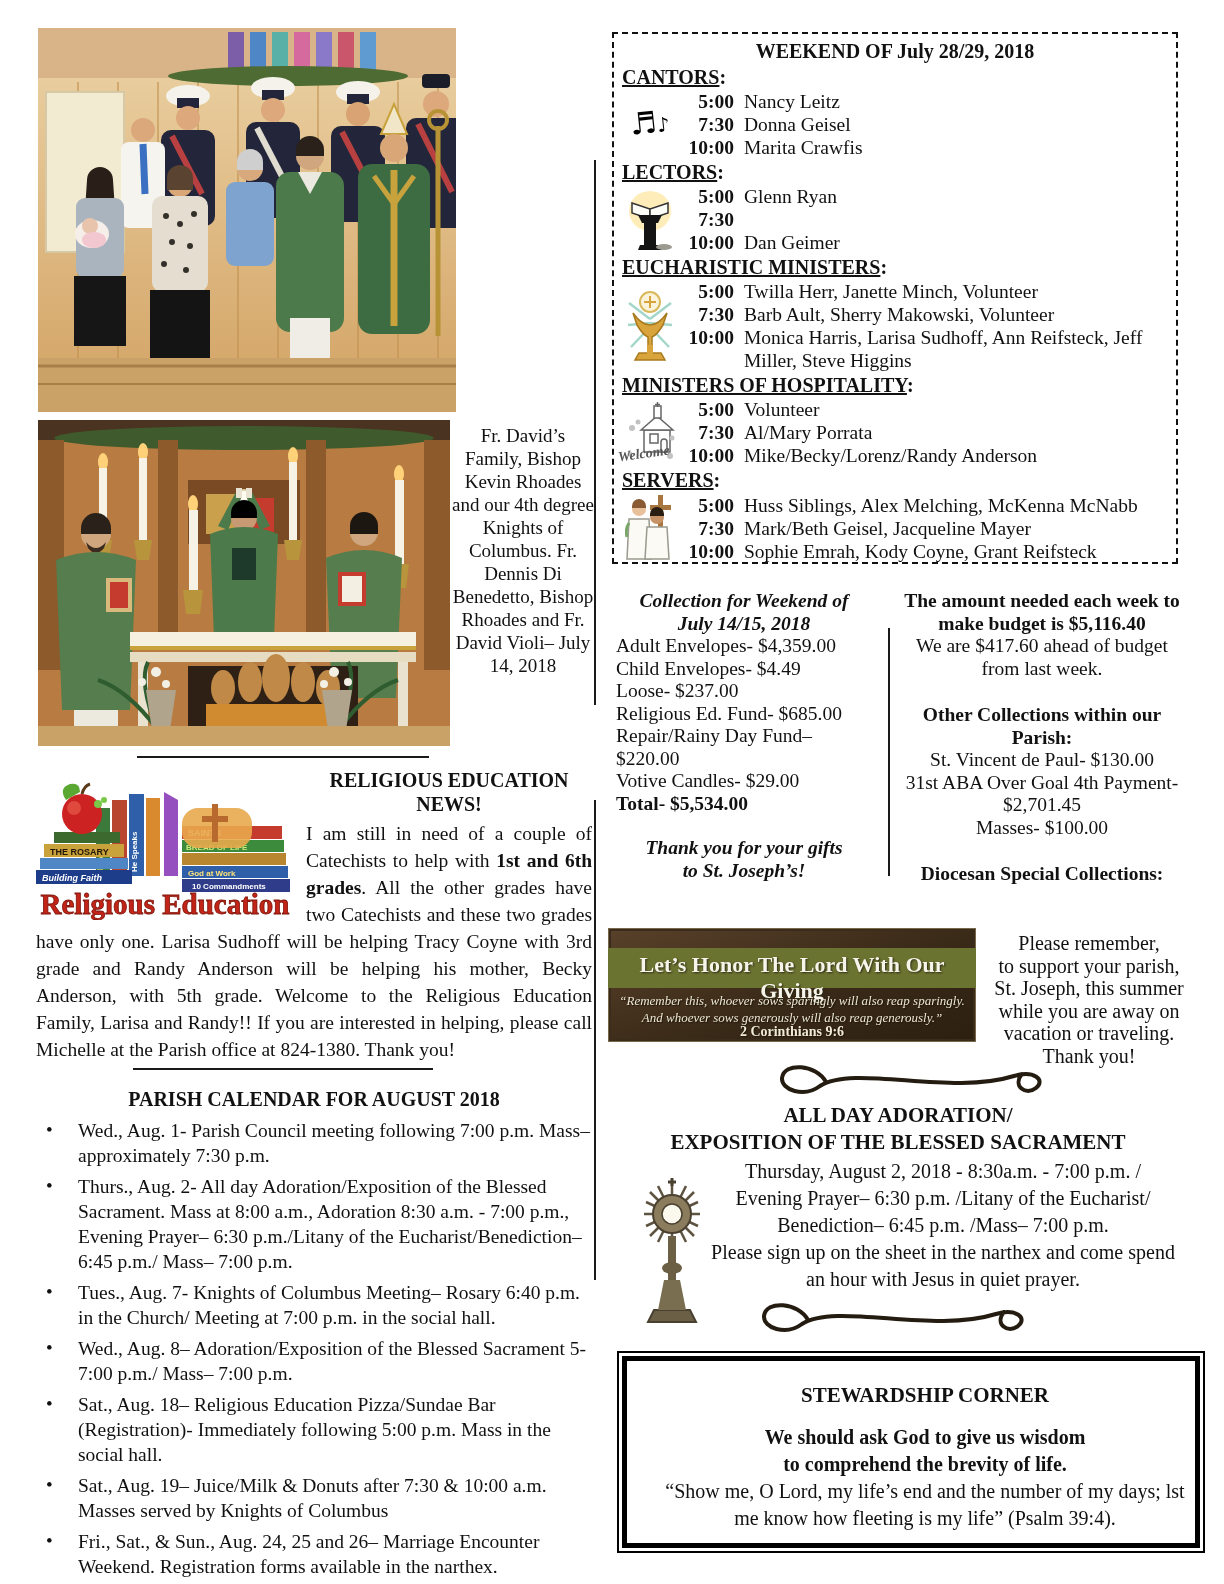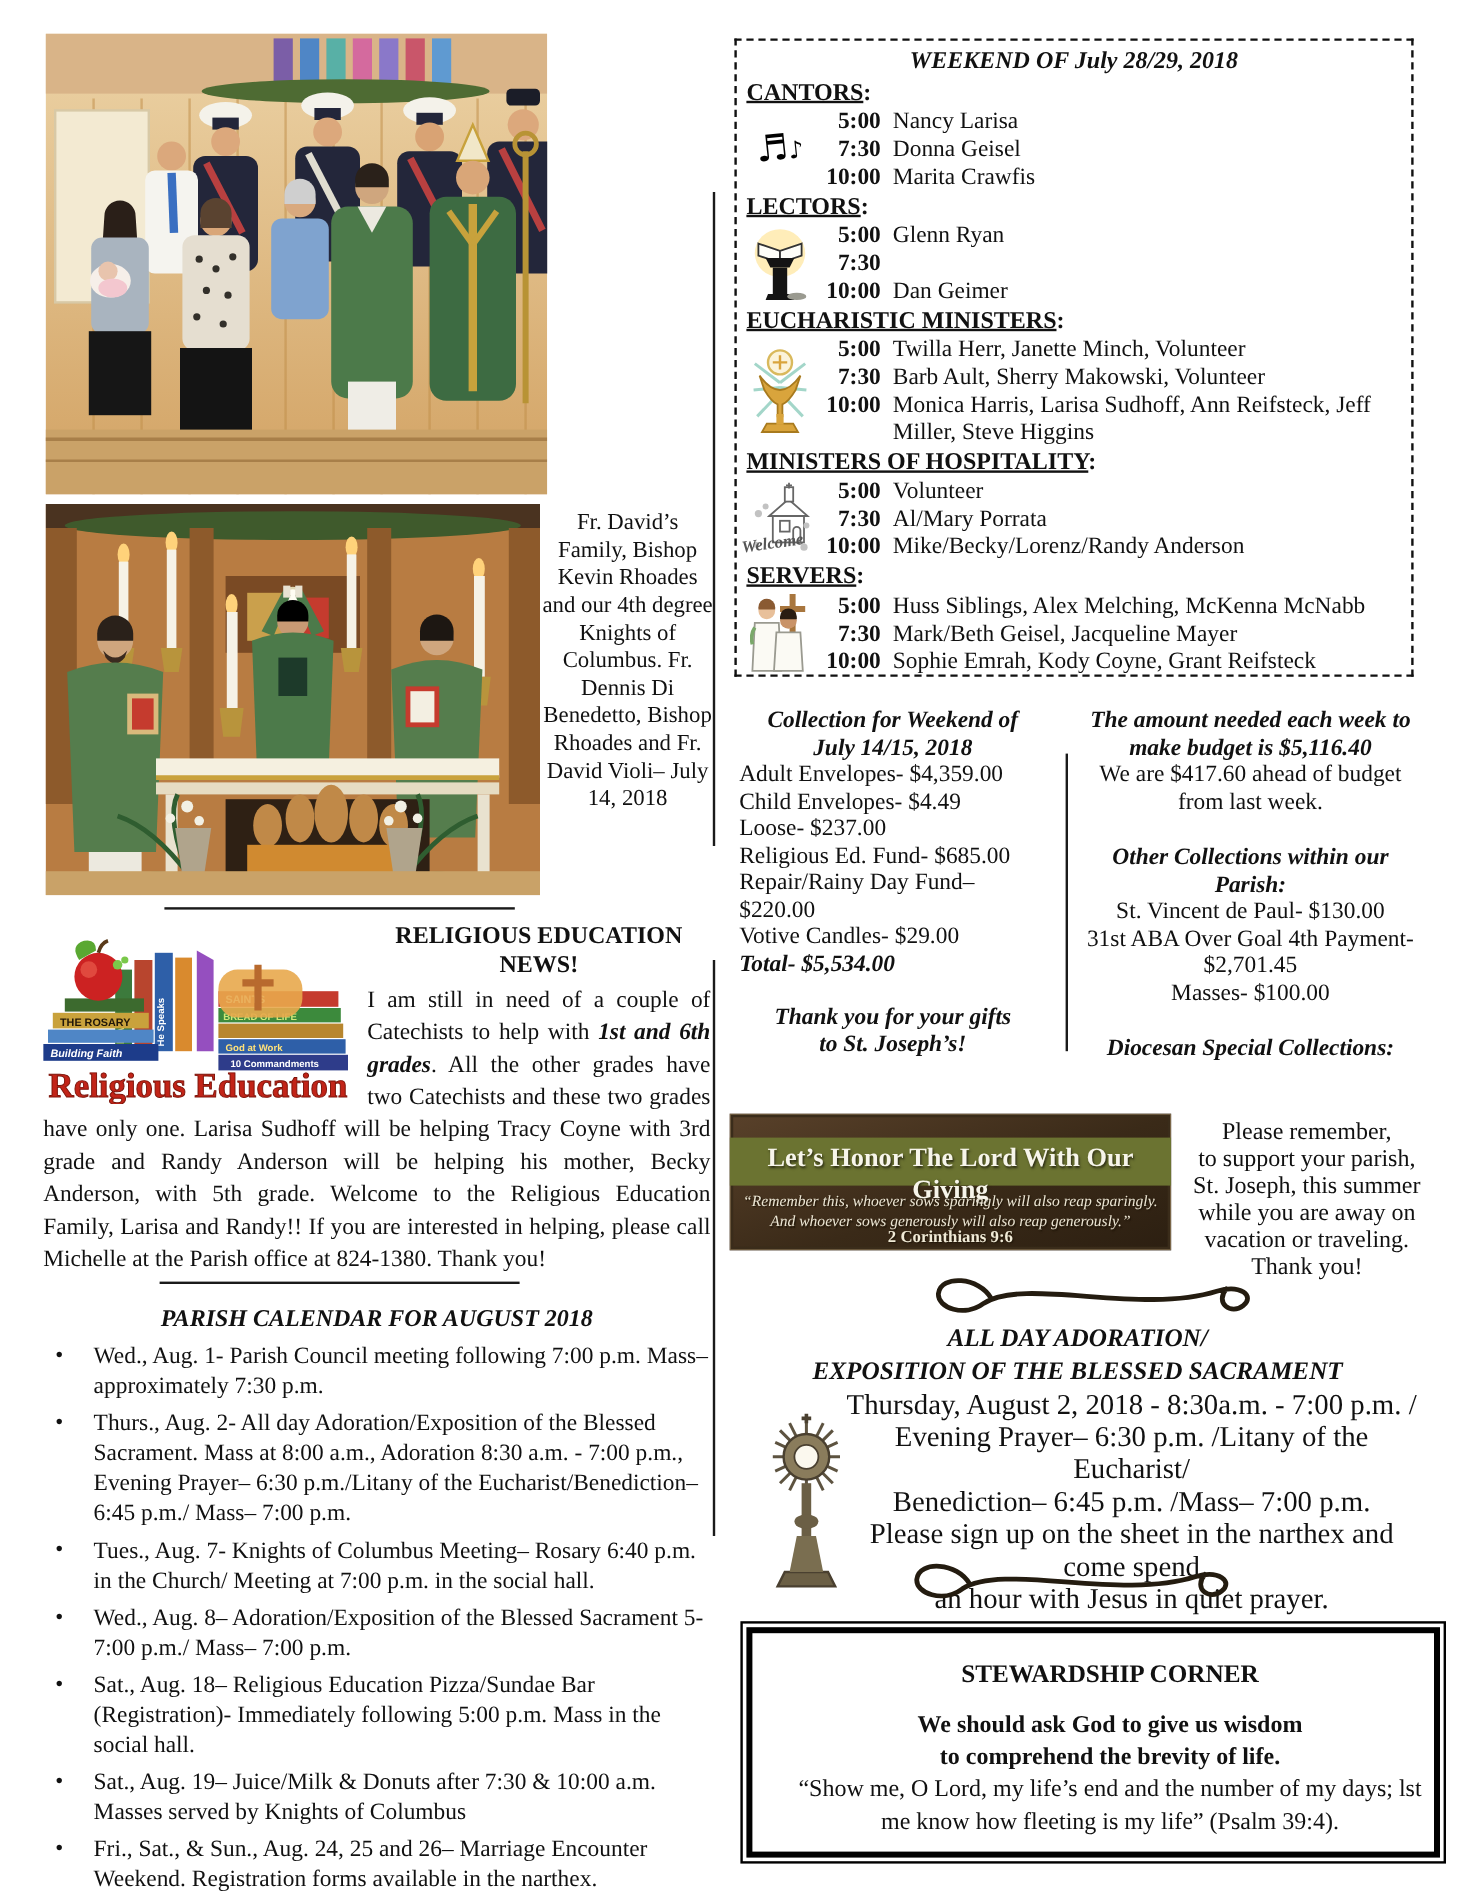--- a/index.html
+++ b/index.html
@@ -1,19 +1,19 @@
 <!DOCTYPE html>
 <html><head>
 <meta charset="utf-8">
 <style>
   html,body{margin:0;padding:0;background:#ffffff;}
   #canvas{position:relative;width:1224px;height:1584px;background:#fff;overflow:hidden;
           font-family:"Liberation Serif","DejaVu Serif",serif;color:#111;}
   .abs{position:absolute;}
-  .b{font-weight:bold;font-style:italic;}
+  .b{font-weight:bold;}
   .i{font-style:italic;}
   .ctr{text-align:center;}
   .jst{text-align:justify;}
   .u{text-decoration:underline;}
   .hline{border-top:2px solid #1a1a1a;height:0;}
   .vline{width:2px;background:#1a1a1a;}
 
   
   #caption{width:146px;font-size:19px;line-height:23px;text-align:center;}
   #re-block{width:556px;font-size:19.5px;line-height:27px;}
@@ -45,21 +45,21 @@
   #banner-title{position:absolute;left:0;right:0;top:24px;text-align:center;color:#f7f5ea;
                 font-size:22px;font-weight:bold;text-shadow:1px 1px 2px #2a2a14;}
   .banner-quote{position:absolute;left:6px;right:6px;text-align:center;color:#ece6d4;
                 font-style:italic;font-size:13px;line-height:17px;text-shadow:1px 1px 1px #201608;}
   #banner-cite{position:absolute;left:0;right:0;top:96px;text-align:center;color:#f0ead6;
                font-size:14px;font-weight:bold;text-shadow:1px 1px 1px #201608;}
   #note{width:206px;font-size:20px;line-height:22.5px;text-align:center;}
 
   
   #ador-title{width:572px;font-size:21px;line-height:27px;}
-  #ador-body{width:486px;font-size:24px;line-height:27px;text-align:center;}
+  #ador-body{width:486px;font-size:20px;line-height:27px;text-align:center;}
 
   
   #stew{width:578px;height:192px;border:5px solid #000;outline:2px solid #000;outline-offset:3px;
         box-sizing:border-box;text-align:center;}
   #stew-title{font-size:21px;font-weight:bold;margin-top:22px;}
   .stew-b{font-size:20px;line-height:27px;font-weight:bold;}
   .stew-q{font-size:20px;line-height:27px;}
 
   .music-glyph{font-family:"DejaVu Sans",sans-serif;font-size:30px;line-height:30px;color:#000;transform:rotate(-6deg);}
   .music-glyph .small{font-size:20px;}
@@ -378,21 +378,21 @@
 
     <div>
       <div class="sec-h"><span class="u">CANTORS</span><span>:</span></div>
       <div class="sec-body">
         <div class="icon-col">
             <div class="music-glyph">♬<span class="small">♪</span></div>
           </div>
         <div class="rows">
           <div class="srow">
               <span class="stime">5:00</span>
-              <span class="snames">Nancy Larisa</span>
+              <span class="snames">Nancy Leitz</span>
             </div>
           <div class="srow">
               <span class="stime">7:30</span>
               <span class="snames">Donna Geisel</span>
             </div>
           <div class="srow">
               <span class="stime">10:00</span>
               <span class="snames">Marita Crawfis</span>
             </div>
         </div>

